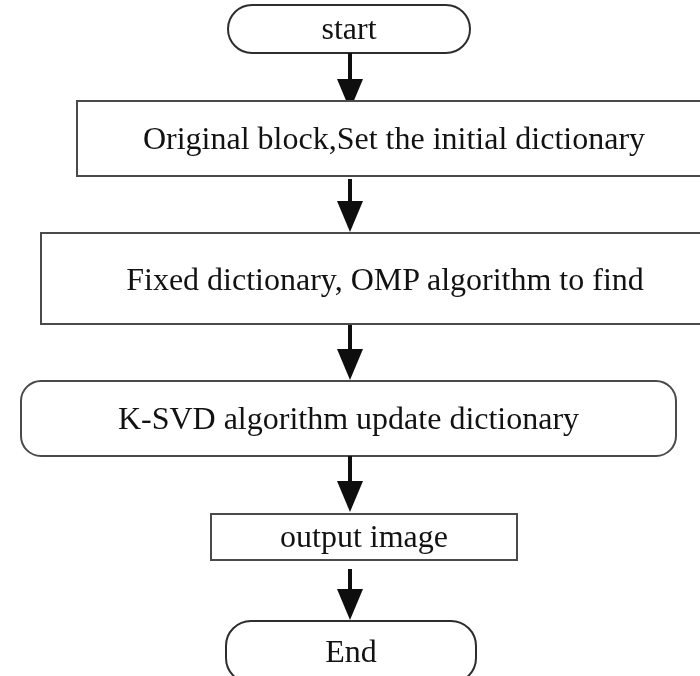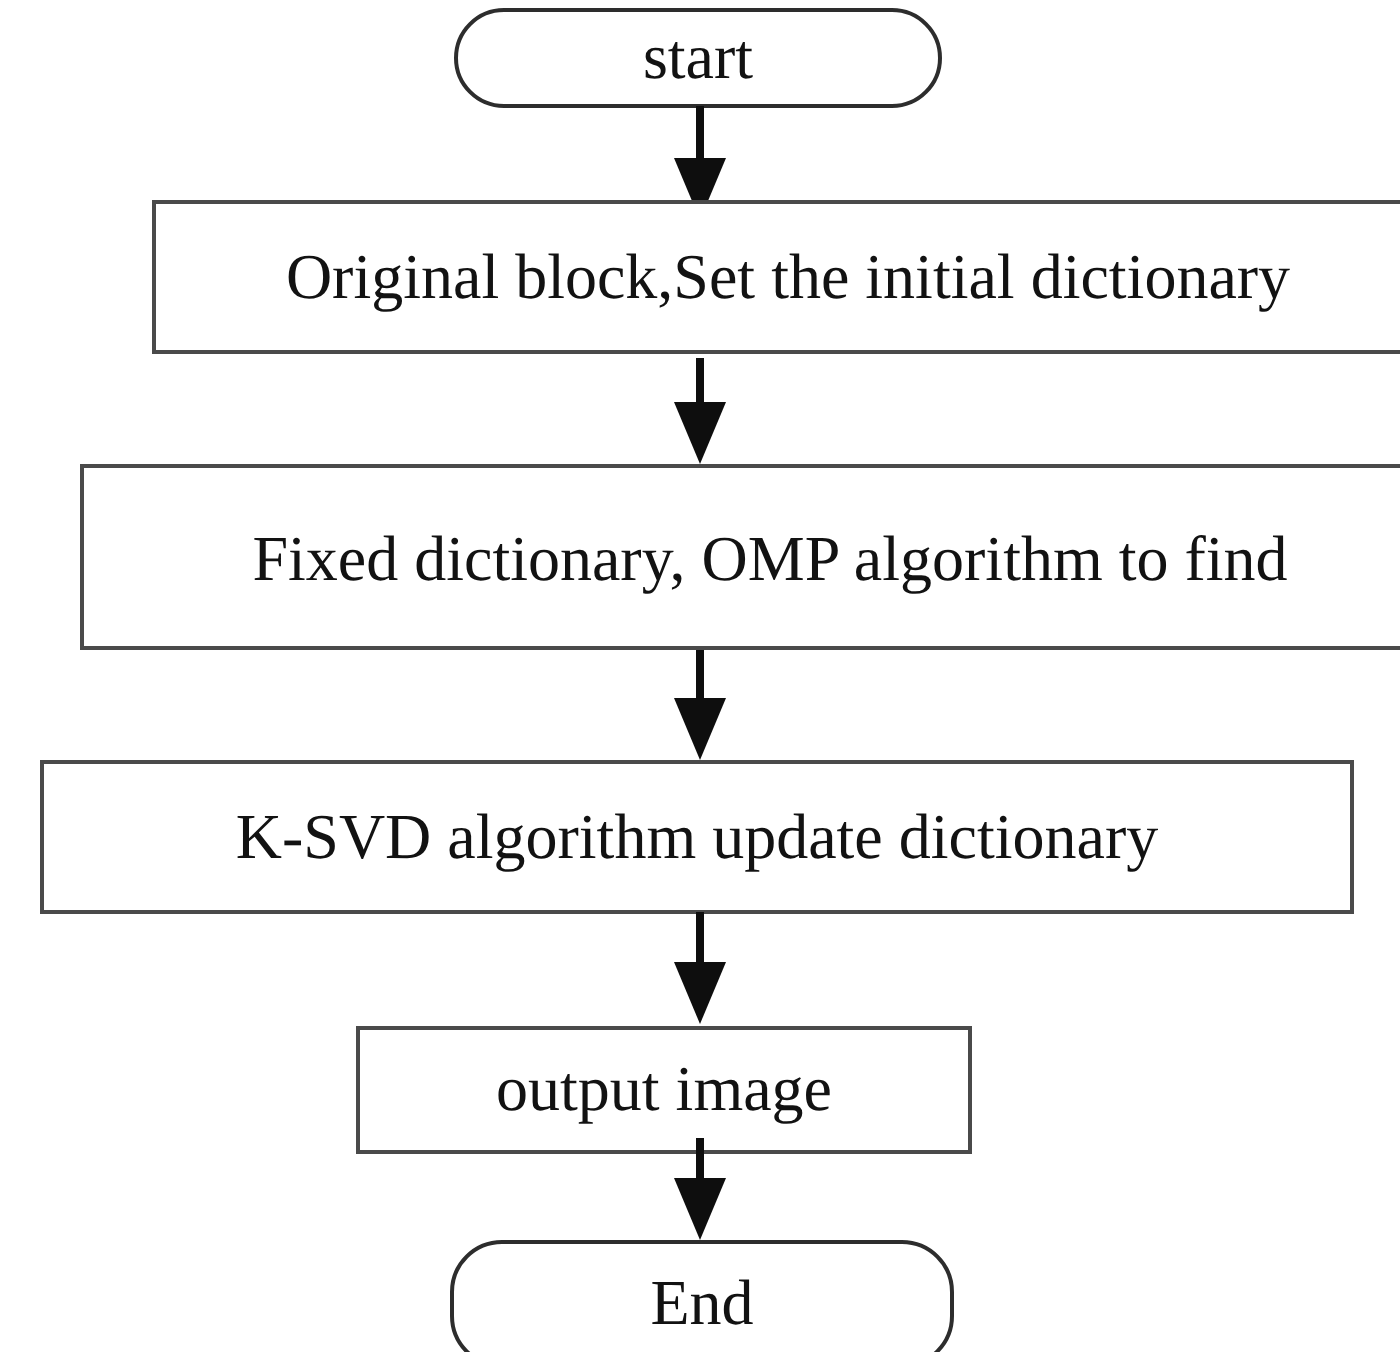--- a/index.html
+++ b/index.html
@@ -34,22 +34,22 @@
   .terminator {
     border: 2px solid var(--terminator-border);
     border-radius: 26px;
   }
   .process {
     border: 2px solid var(--node-border);
   }
   .node-start  { left: 227px; top: 4px;   width: 244px; height: 50px; }
   .node-init   { left: 32px;  top: 100px; width: 636px; height: 77px; margin-left: 44px; }
   .node-omp    { left: 5px;   top: 232px; width: 690px; height: 93px; line-height: 44px; margin-left: 35px; }
-  .node-ksvd   { left: 20px;  top: 380px; width: 657px; height: 77px; }
-  .node-output { left: 178px; top: 513px; width: 308px; height: 64px; }
+  .node-ksvd   { left: 20px;  top: 380px; width: 657px; height: 77px; border-radius: 21px; }
+  .node-output { left: 210px; top: 513px; width: 308px; height: 48px; }
   .node-end    { left: 225px; top: 620px; width: 252px; height: 64px; }
   .node .line { display: block; }
   .arrow {
     position: absolute;
     left: 336px;
     width: 28px;
     display: flex;
     flex-direction: column;
     align-items: center;
   }

